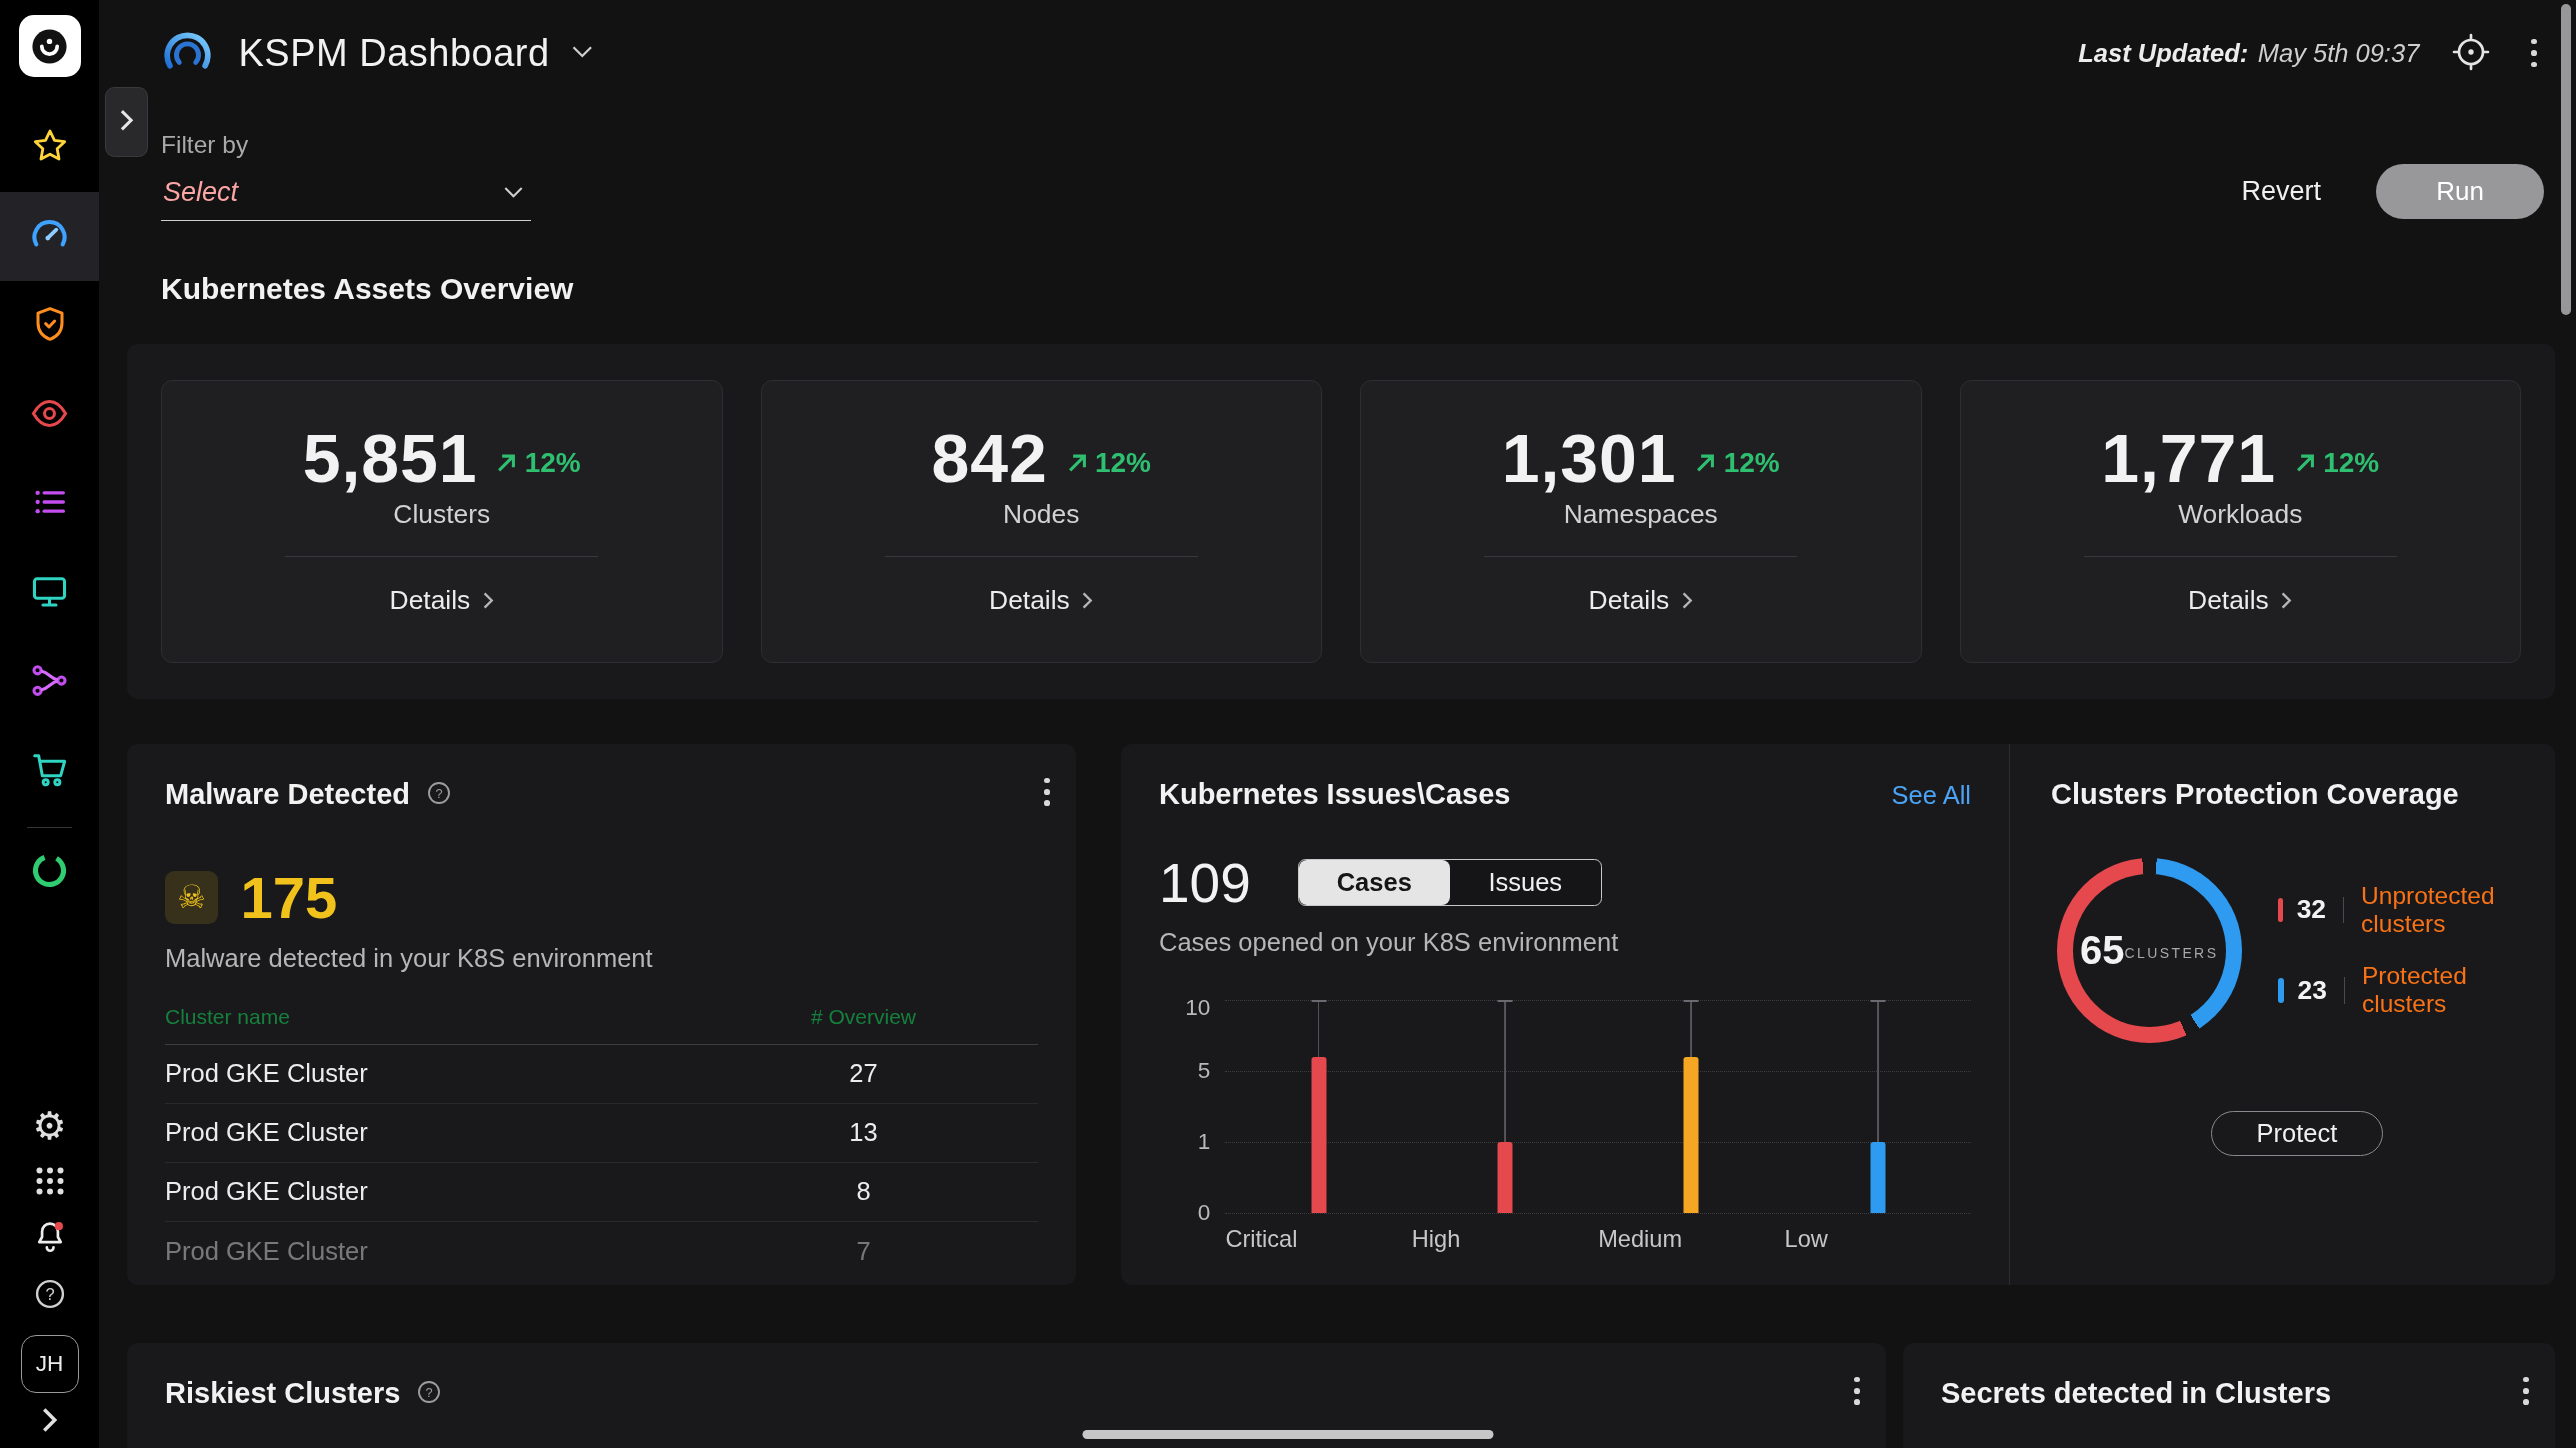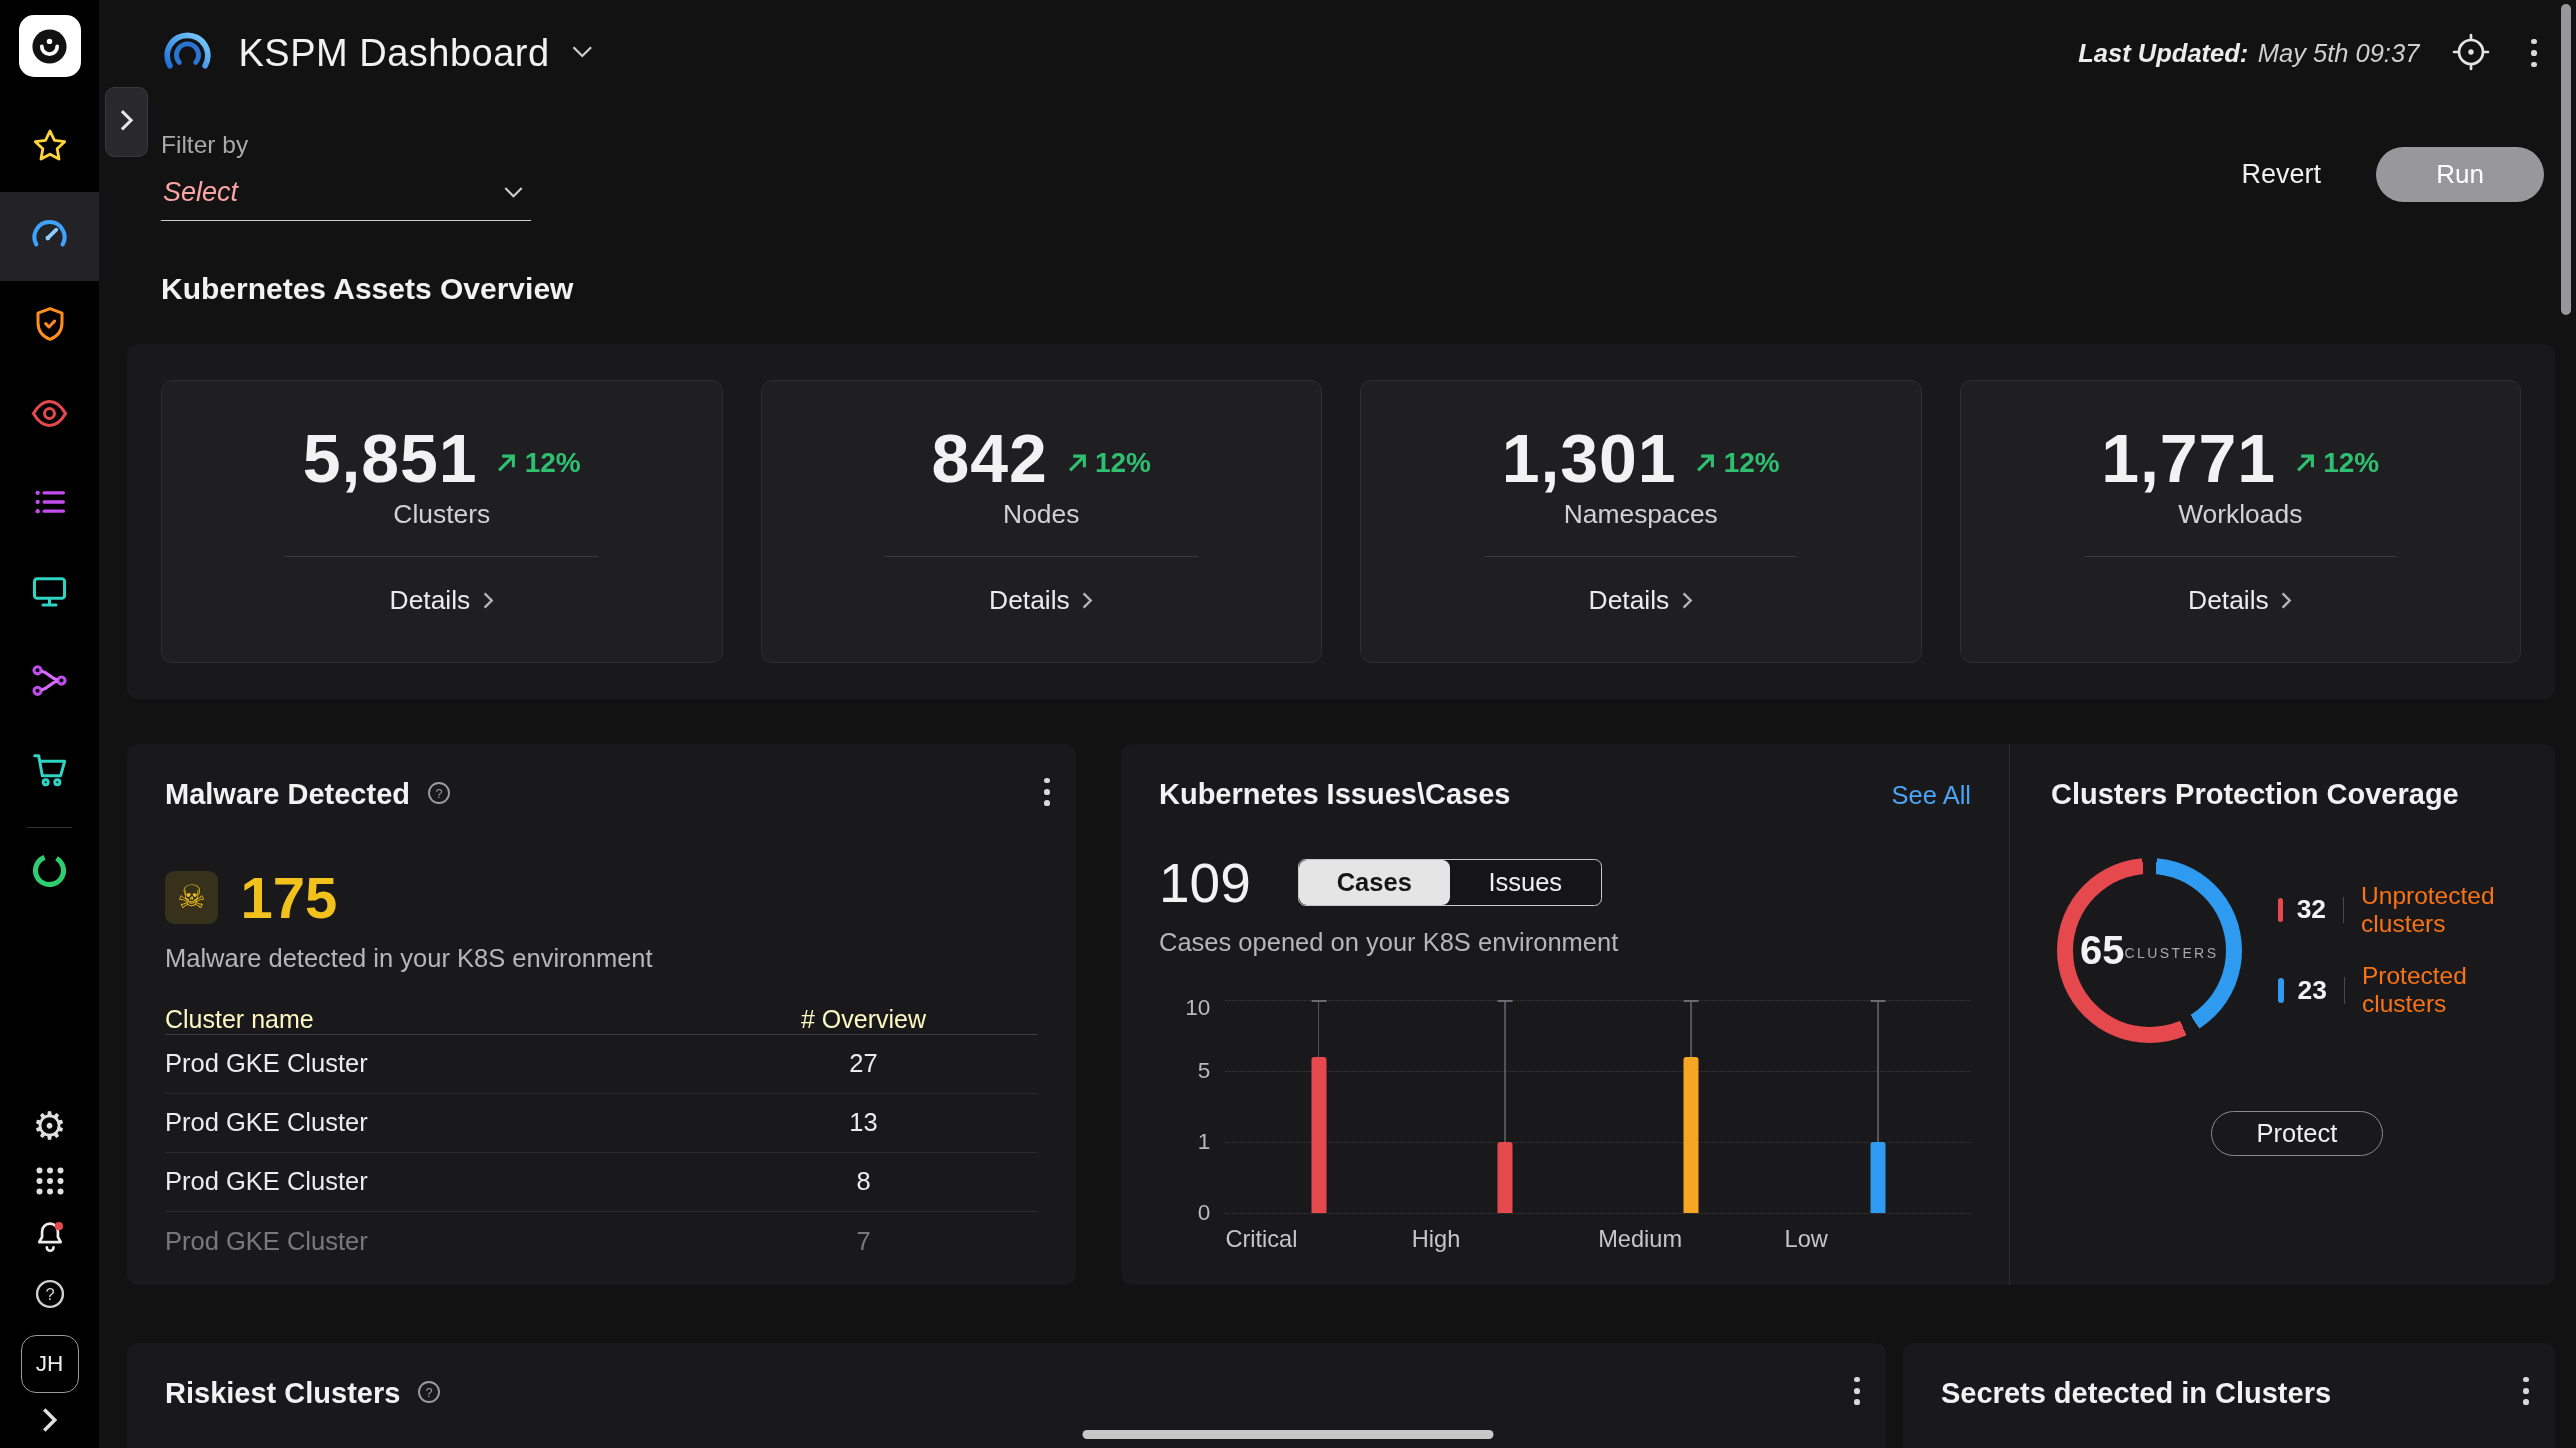--- a/index.html
+++ b/index.html
@@ -26,21 +26,21 @@
 .topbar{display:flex;align-items:center;height:106px;padding:0 32px 0 62px}
 .brand{margin-right:24.5px;display:flex}
 .title-wrap{display:flex;align-items:center;gap:21px;cursor:pointer}
 .page-title{font-size:38px;font-weight:500;letter-spacing:0.5px}
 .topbar-right{margin-left:auto;display:flex;align-items:center;gap:32px}
 .last-updated{font-style:italic;font-size:25.5px;color:#cfcfcf}
 .last-updated b{font-weight:700;color:#ececec;margin-right:9.4px}
 .kebab{display:flex;flex-direction:column;gap:5.7px;align-items:center;padding:7.5px;cursor:pointer}
 .kebab i{width:5.7px;height:5.7px;border-radius:50%;background:#d8d8d8;display:block}
 
-.filter-row{display:flex;align-items:center;padding:24.5px 32px 0 62px}
+.filter-row{display:flex;align-items:flex-end;padding:24.5px 32px 0 62px}
 .filter-label{font-size:24.5px;color:#a9a9a9;margin-bottom:13.2px}
 .select{width:370px;display:flex;align-items:center;justify-content:space-between;border-bottom:1.9px solid #cfcfcf;padding:5.7px 7.5px 11.3px 1.9px;cursor:pointer}
 .select-value{font-style:italic;font-size:27px;color:#fca5a5}
 .actions{margin-left:auto;display:flex;align-items:center;gap:55px;padding-bottom:1.9px}
 .revert{font-size:27px;color:#f0f0f0;background:none;border:none;font-family:inherit;cursor:pointer}
 .run{width:168px;height:55px;border-radius:28px;background:#98989b;color:#fff;font-size:26px;border:none;font-family:inherit;cursor:pointer}
 
 .section-title{font-size:30px;font-weight:700;margin:51px 0 0 62px}
 
 .assets-panel{margin:38px 21px 0 28px;background:#19191b;border-radius:11.3px;padding:36px 34px;display:flex;gap:38px}
@@ -57,21 +57,21 @@
 
 .malware-panel{width:949px;height:541px;padding:34px 38px;position:relative;overflow:hidden}
 .panel-title-row{display:flex;align-items:center;gap:15px}
 .panel-title{font-size:29px;font-weight:700}
 .panel-kebab{position:absolute;top:26.4px;right:19px}
 .malware-count-row{display:flex;align-items:center;gap:22.6px;margin-top:53px}
 .skull-box{width:53px;height:53px;border-radius:9.4px;background:rgba(241,194,27,.14);display:flex;align-items:center;justify-content:center;font-size:32px;color:#f1c21b}
 .malware-count{font-size:58px;font-weight:700;color:#f1c21b}
 .panel-subtitle{font-size:25.5px;color:#b6b6b6;margin-top:13.2px}
 .mtable{margin-top:32px}
-.mtable-header{display:flex;font-size:25px;color:#fef9c3;border-bottom:0.9px solid #3d3d40}
+.mtable-header{display:flex;font-size:21px;color:#15803d;padding-bottom:15px;border-bottom:0.9px solid #3d3d40}
 .mrow{display:flex;align-items:center;height:59px;border-bottom:0.9px solid #2a2a2d;font-size:25.5px;color:#ececec;cursor:pointer}
 .mrow.faded{opacity:.45;border-bottom:none}
 .mcol-name{flex:1}
 .mcol-val{width:349px;text-align:center}
 
 .ip-panel{flex:1;height:541px;display:flex}
 .issues-col{width:889px;padding:34px 38px;border-right:0.9px solid #2d2d30;position:relative}
 .issues-head{display:flex;align-items:flex-start}
 .see-all{margin-left:auto;font-size:25.5px;color:#4aa3f5;margin-top:3.8px;cursor:pointer}
 .count-toggle-row{display:flex;align-items:center;margin-top:40px;gap:47px}

